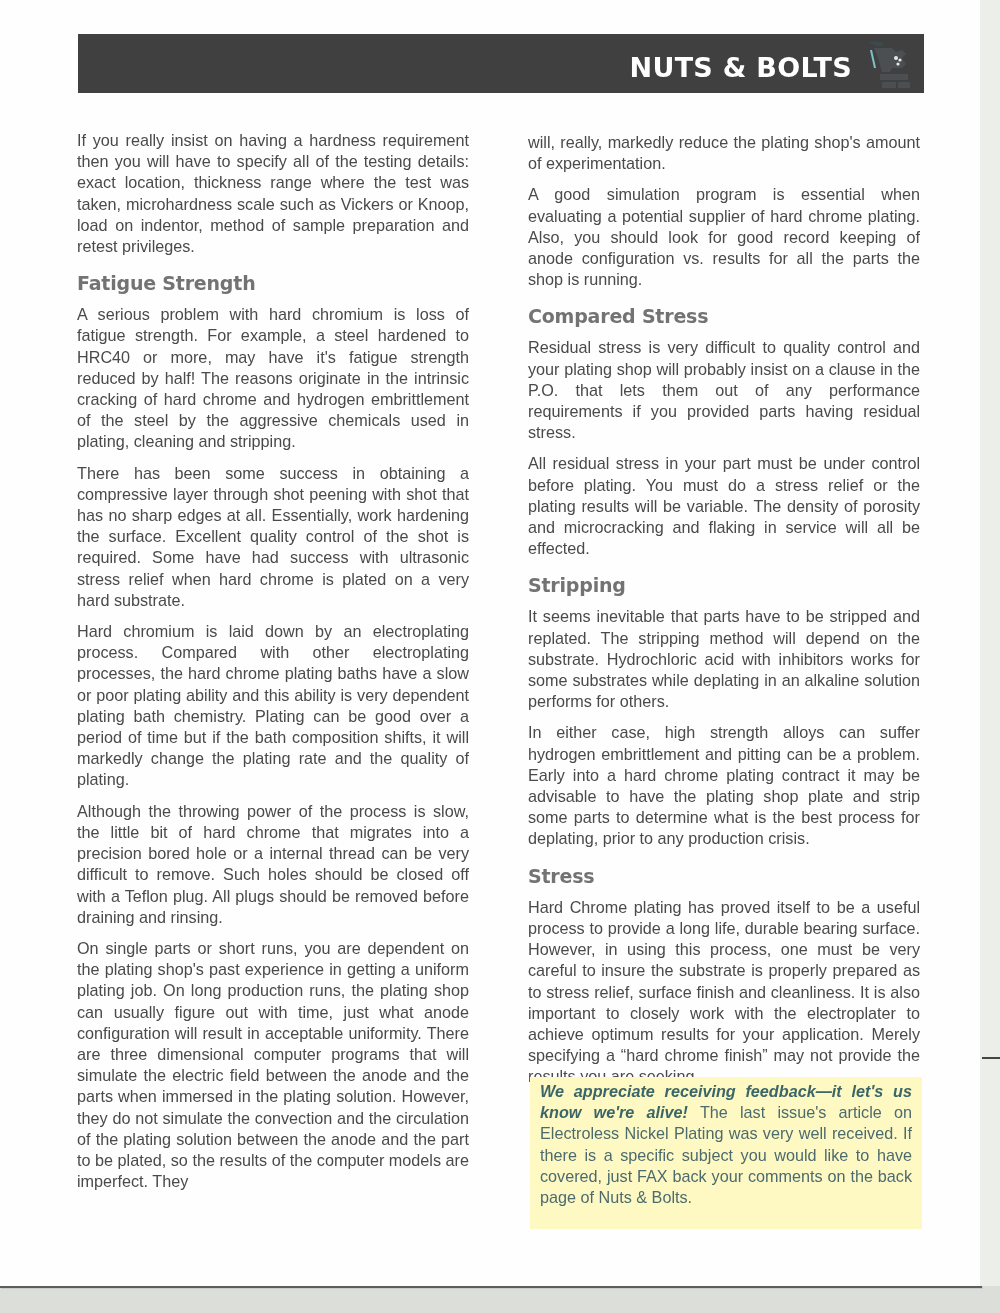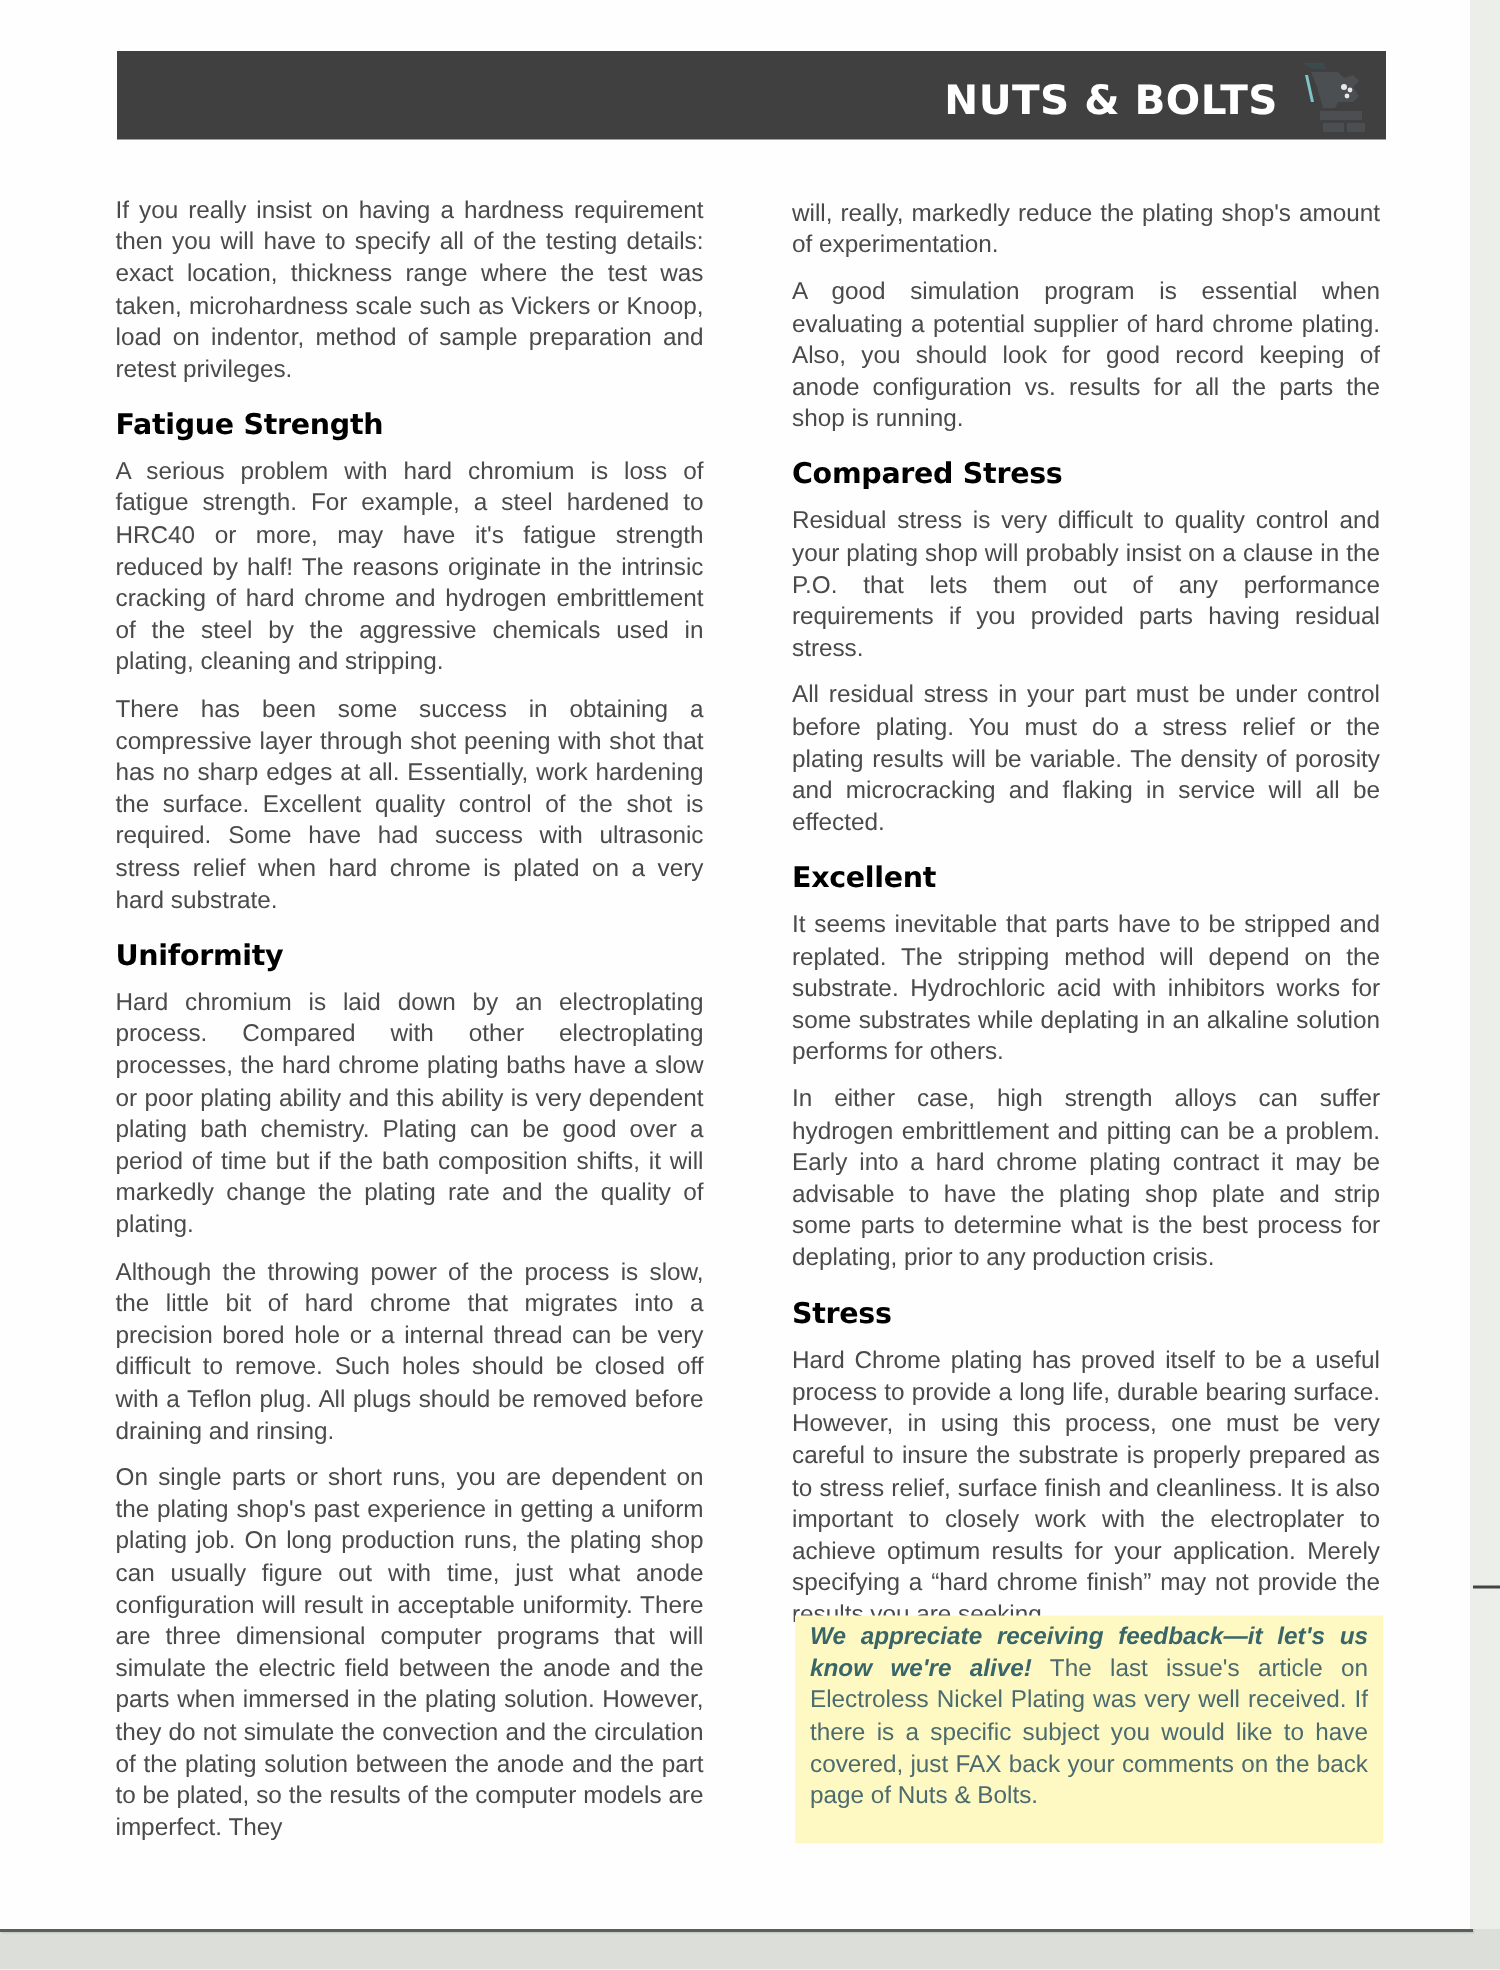--- a/index.html
+++ b/index.html
@@ -35,21 +35,21 @@
     }
     .col {
       position: absolute; top: 130px; width: 392px;
       color: #4a4a4a; font-size: 16.2px; line-height: 21.2px;
       text-align: justify;
     }
     .col-left { left: 77px; }
     .col-right { left: 528px; top: 132px; }
     .col p { margin: 0 0 10px 0; }
     .col h2 {
-      margin: 15px 0 10px 0; color: #000000; font-size: 19px; font-weight: bold;
+      margin: 15px 0 10px 0; color: #737373; font-size: 19px; font-weight: bold;
       font-family: "DejaVu Sans", sans-serif; letter-spacing: -0.2px; line-height: 22px;
     }
     .feedback {
       position: absolute; left: 530px; top: 1077px; width: 372px; height: 148px;
       background: #fef9c3; padding: 4px 10px 0 10px;
       color: #4c6b6f; font-size: 16.2px; line-height: 21.2px; text-align: justify;
     }
     .feedback .lead { font-style: italic; font-weight: bold; color: #3b6669; }
   </style>
 </head>
@@ -69,33 +69,32 @@
       <path d="M36 44 L48 44 L48 50 L36 50 Z" fill="#4b4f52"></path>
       <path d="M8 12 L10 12 L14 30 L12 30 Z" fill="#7fc4c8"></path>
     </svg>
   </div>
 
   <div class="col col-left">
     <p>If you really insist on having a hardness requirement then you will have to specify all of the testing details: exact location, thickness range where the test was taken, microhardness scale such as Vickers or Knoop, load on indentor, method of sample preparation and retest privileges.</p>
     <h2>Fatigue Strength</h2>
     <p>A serious problem with hard chromium is loss of fatigue strength. For example, a steel hardened to HRC40 or more, may have it's fatigue strength reduced by half! The reasons originate in the intrinsic cracking of hard chrome and hydrogen embrittlement of the steel by the aggressive chemicals used in plating, cleaning and stripping.</p>
     <p>There has been some success in obtaining a compressive layer through shot peening with shot that has no sharp edges at all. Essentially, work hardening the surface. Excellent quality control of the shot is required. Some have had success with ultrasonic stress relief when hard chrome is plated on a very hard substrate.</p>
-    <h2>Uniformity</h2>
     <p>Hard chromium is laid down by an electroplating process. Compared with other electroplating processes, the hard chrome plating baths have a slow or poor plating ability and this ability is very dependent plating bath chemistry. Plating can be good over a period of time but if the bath composition shifts, it will markedly change the plating rate and the quality of plating.</p>
     <p>Although the throwing power of the process is slow, the little bit of hard chrome that migrates into a precision bored hole or a internal thread can be very difficult to remove. Such holes should be closed off with a Teflon plug. All plugs should be removed before draining and rinsing.</p>
     <p>On single parts or short runs, you are dependent on the plating shop's past experience in getting a uniform plating job. On long production runs, the plating shop can usually figure out with time, just what anode configuration will result in acceptable uniformity. There are three dimensional computer programs that will simulate the electric field between the anode and the parts when immersed in the plating solution. However, they do not simulate the convection and the circulation of the plating solution between the anode and the part to be plated, so the results of the computer models are imperfect. They</p>
   </div>
 
   <div class="col col-right">
     <p>will, really, markedly reduce the plating shop's amount of experimentation.</p>
     <p>A good simulation program is essential when evaluating a potential supplier of hard chrome plating. Also, you should look for good record keeping of anode configuration vs. results for all the parts the shop is running.</p>
     <h2>Compared Stress</h2>
     <p>Residual stress is very difficult to quality control and your plating shop will probably insist on a clause in the P.O. that lets them out of any performance requirements if you provided parts having residual stress.</p>
     <p>All residual stress in your part must be under control before plating. You must do a stress relief or the plating results will be variable. The density of porosity and microcracking and flaking in service will all be effected.</p>
-    <h2>Excellent</h2>
+    <h2>Stripping</h2>
     <p>It seems inevitable that parts have to be stripped and replated. The stripping method will depend on the substrate. Hydrochloric acid with inhibitors works for some substrates while deplating in an alkaline solution performs for others.</p>
     <p>In either case, high strength alloys can suffer hydrogen embrittlement and pitting can be a problem. Early into a hard chrome plating contract it may be advisable to have the plating shop plate and strip some parts to determine what is the best process for deplating, prior to any production crisis.</p>
     <h2>Stress</h2>
     <p>Hard Chrome plating has proved itself to be a useful process to provide a long life, durable bearing surface. However, in using this process, one must be very careful to insure the substrate is properly prepared as to stress relief, surface finish and cleanliness. It is also important to closely work with the electroplater to achieve optimum results for your application. Merely specifying a “hard chrome finish” may not provide the results you are seeking.</p>
   </div>
 
   <div class="feedback"><span class="lead">We appreciate receiving feedback—it let's us know we're alive!</span><span> The last issue's article on Electroless Nickel Plating was very well received. If there is a specific subject you would like to have covered, just FAX back your comments on the back page of Nuts &amp; Bolts.</span></div>
 </div>
 <div class="right-edge"></div>
 <div class="edge-mark"></div>

